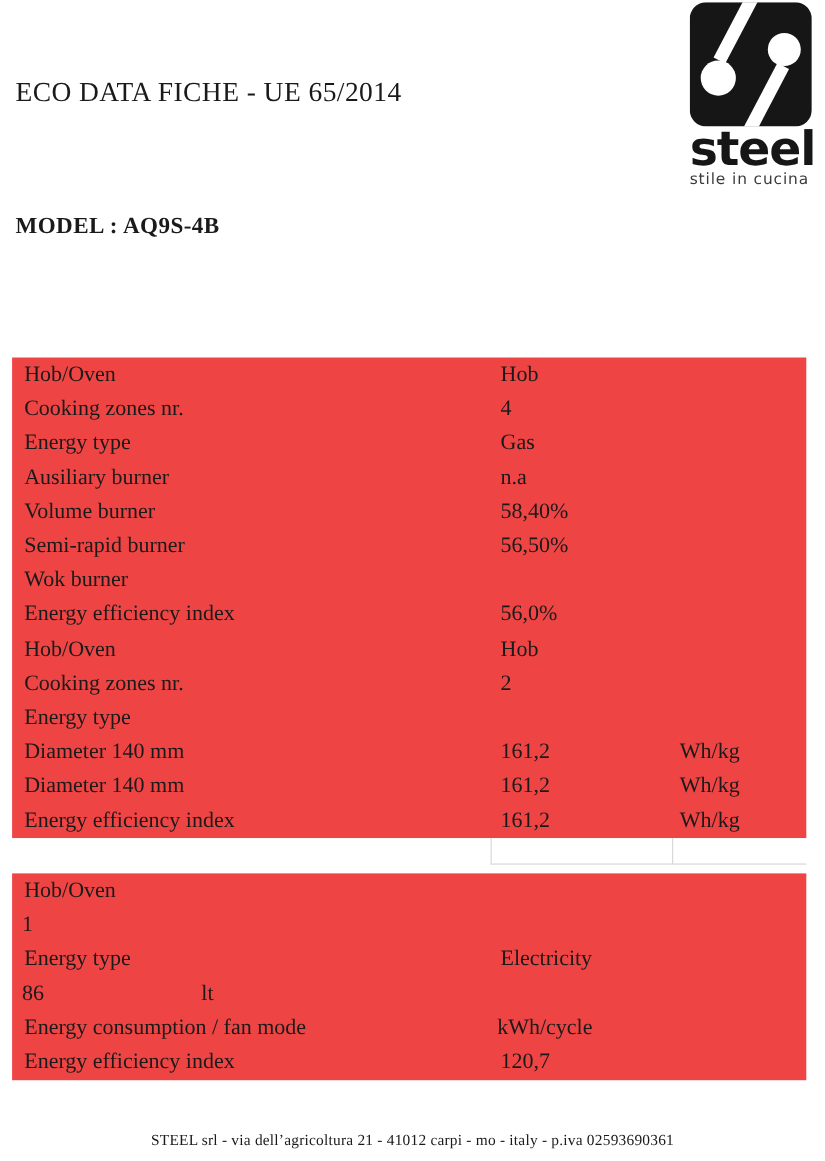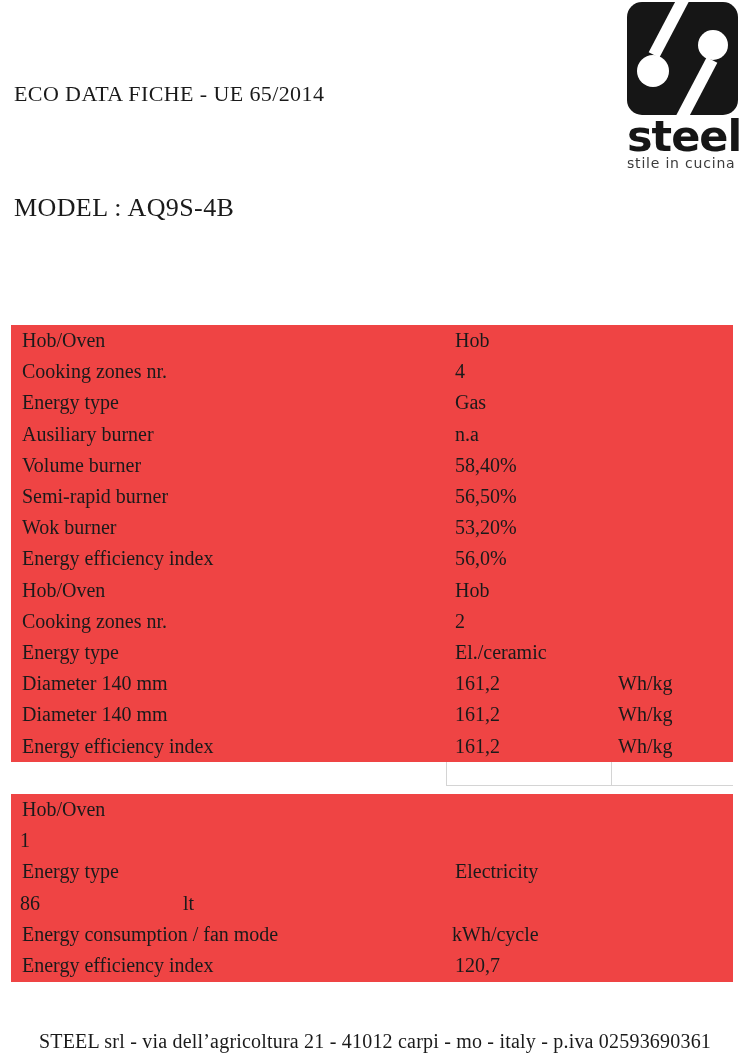--- a/index.html
+++ b/index.html
@@ -13,32 +13,33 @@
     position: relative;
     overflow: hidden;
     font-family: "Liberation Serif", serif;
     color: #1a1a1a;
   }
 
   
   .doc-title {
     position: absolute;
     left: 14px;
-    top: 81px;
-    font-size: 22px;
+    top: 71px;
+    font-size: 25px;
     letter-spacing: 0.4px;
     white-space: nowrap;
   }
   .doc-model {
     position: absolute;
     left: 14px;
     top: 193px;
-    font-size: 26px;
+    font-size: 21px;
     letter-spacing: 0.4px;
     white-space: nowrap;
+    font-weight: bold;
   }
 
   
   .logo-wrap {
     position: absolute;
     left: 627px;
     top: 2px;
     width: 126px;
   }
   .logo-mark { display: block; }
@@ -129,21 +130,21 @@
     border-bottom: 1px solid #d4d4d4;
   }
 
   
   .doc-footer {
     position: absolute;
     left: 0;
     top: 1030px;
     width: 750px;
     text-align: center;
-    font-size: 20px;
+    font-size: 14px;
     letter-spacing: 0.2px;
     white-space: nowrap;
   }
 </style>
 </head>
 <body>
 
 <div class="doc-title">ECO DATA FICHE - UE 65/2014</div>
 
 <div class="doc-model">MODEL : AQ9S-4B</div>
@@ -188,41 +189,39 @@
       <span class="col-value">58,40%</span>
       <span class="col-unit"></span>
     </div>
     <div class="trow">
       <span class="col-label">Semi-rapid burner</span>
       <span class="col-value">56,50%</span>
       <span class="col-unit"></span>
     </div>
     <div class="trow">
       <span class="col-label">Wok burner</span>
-      <span class="col-value">53,20%</span>
       <span class="col-unit"></span>
     </div>
     <div class="trow">
       <span class="col-label">Energy efficiency index</span>
       <span class="col-value">56,0%</span>
       <span class="col-unit"></span>
     </div>
     <div class="trow">
       <span class="col-label">Hob/Oven</span>
       <span class="col-value">Hob</span>
       <span class="col-unit"></span>
     </div>
     <div class="trow">
       <span class="col-label">Cooking zones nr.</span>
       <span class="col-value">2</span>
       <span class="col-unit"></span>
     </div>
     <div class="trow">
       <span class="col-label">Energy type</span>
-      <span class="col-value">El./ceramic</span>
       <span class="col-unit"></span>
     </div>
     <div class="trow">
       <span class="col-label">Diameter 140 mm</span>
       <span class="col-value">161,2</span>
       <span class="col-unit">Wh/kg</span>
     </div>
     <div class="trow">
       <span class="col-label">Diameter 140 mm</span>
       <span class="col-value">161,2</span>

